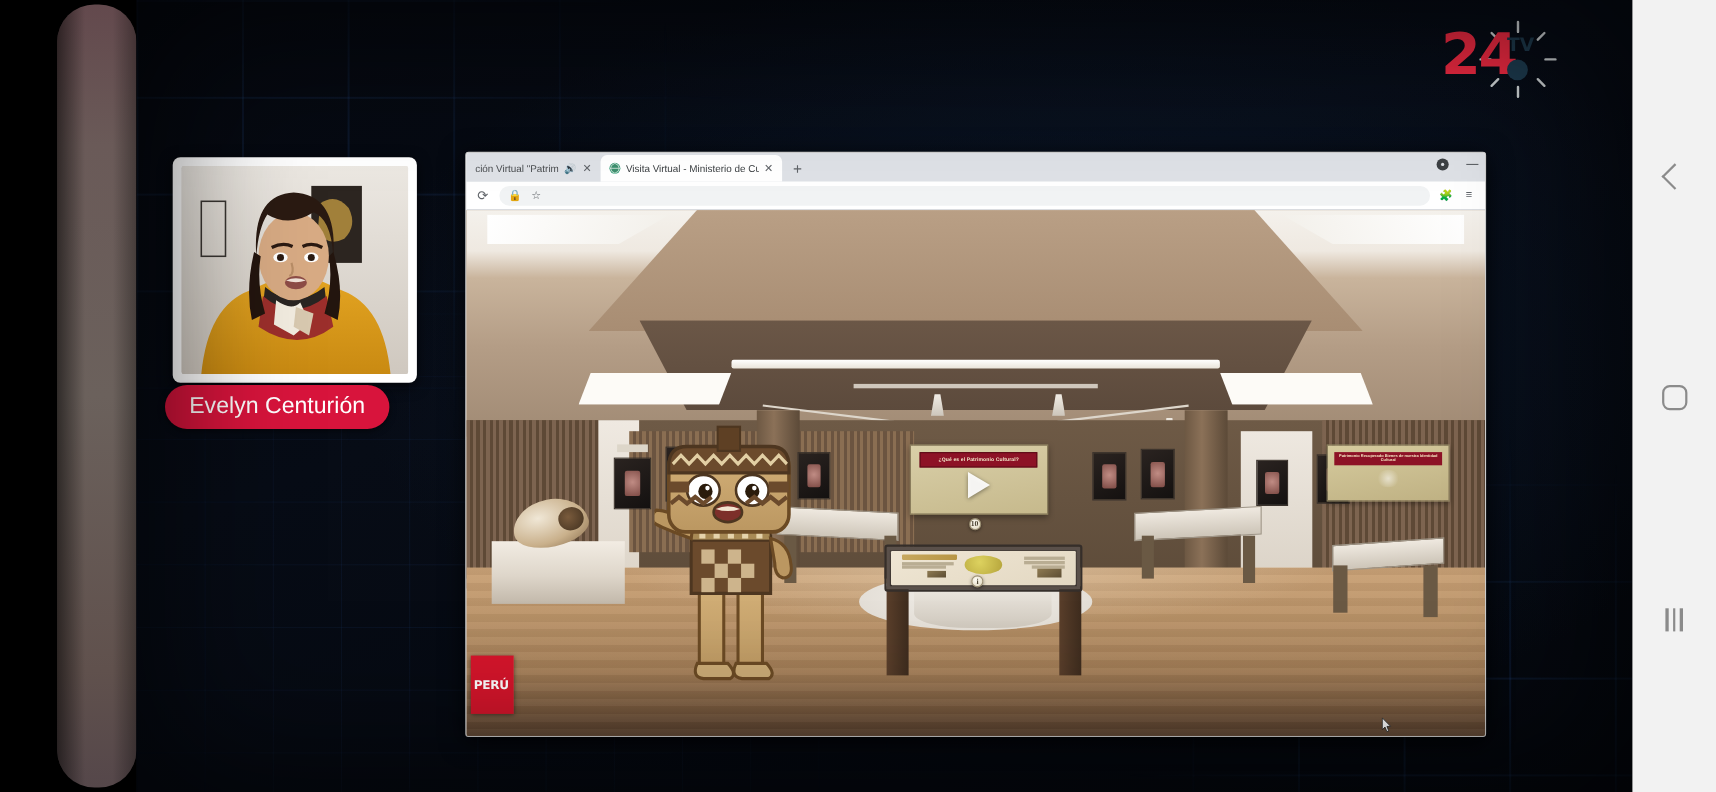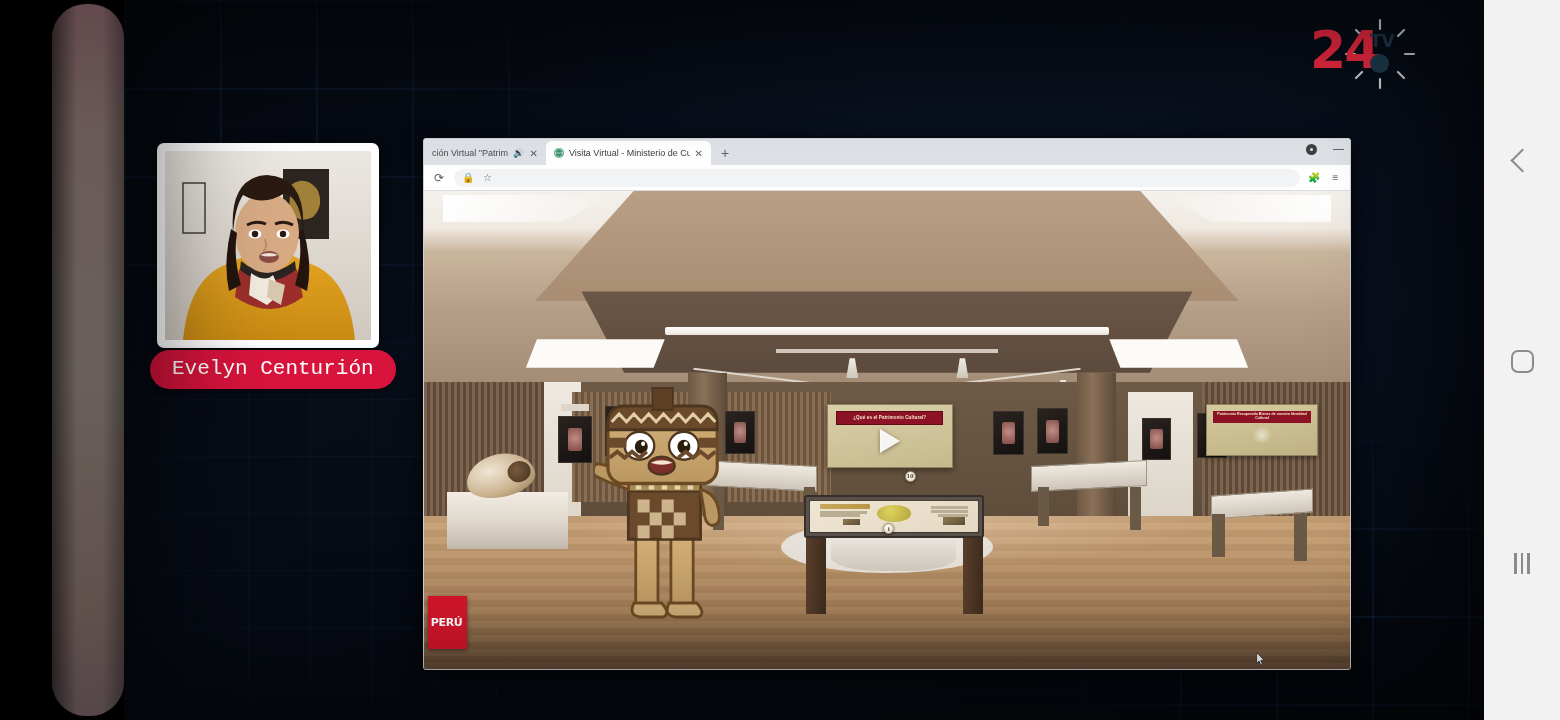--- a/index.html
+++ b/index.html
@@ -98,21 +98,20 @@
   .cam-img {
     width: 100%; height: 100%; border-radius: 2px; overflow: hidden; position: relative;
     background: linear-gradient(180deg,#e8e4df 0%, #ddd7d0 55%, #cfc8c0 100%);
   }
   .nameplate {
     position: absolute; left: 26px; top: 350px;
     background: #d8143c; color: #fff;
     font-size: 21px; padding: 7px 22px 9px 22px;
     border-radius: 22px; box-shadow: 0 2px 6px rgba(0,0,0,.5);
     white-space: nowrap;
-    font-family: Liberation Mono, monospace;
   }
 
   
   .browser {
     position: absolute; left: 299px; top: 138px; width: 928px; height: 532px;
     background: #fff; border-radius: 3px;
     box-shadow: 0 4px 22px rgba(0,0,0,.75);
     overflow: hidden; display: flex; flex-direction: column;
     border: 1px solid #cfcfcf;
   }
@@ -591,21 +590,21 @@
         <div class="video-card">
           <div class="video-headline">¿Qué es el Patrimonio Cultural?</div>
           <div class="play-tri"></div>
         </div>
 
         <div class="right-banner">
           <div class="rb-head">Patrimonio Recuperado Bienes de nuestra Identidad Cultural</div>
           <div class="rb-glow"></div>
         </div>
 
-        <div class="hotspot" style="left:49.3%; top:58.5%; width:11px; height:11px;margin-left:24px;">10</div>
+        <div class="hotspot" style="left:49.3%; top:58.5%; width:11px; height:11px;">10</div>
         <div class="hotspot" style="left:49.6%; top:69.5%; width:11px; height:11px;">i</div>
 
         <div class="mascot">
           <svg viewBox="0 0 150 240" width="100%" height="100%" preserveAspectRatio="none">
             <defs>
               <linearGradient id="skin" x1="0" y1="0" x2="0" y2="1">
                 <stop offset="0" stop-color="#d4b179"></stop>
                   <stop offset="1" stop-color="#bb9761"></stop>
               </linearGradient>
             </defs>

